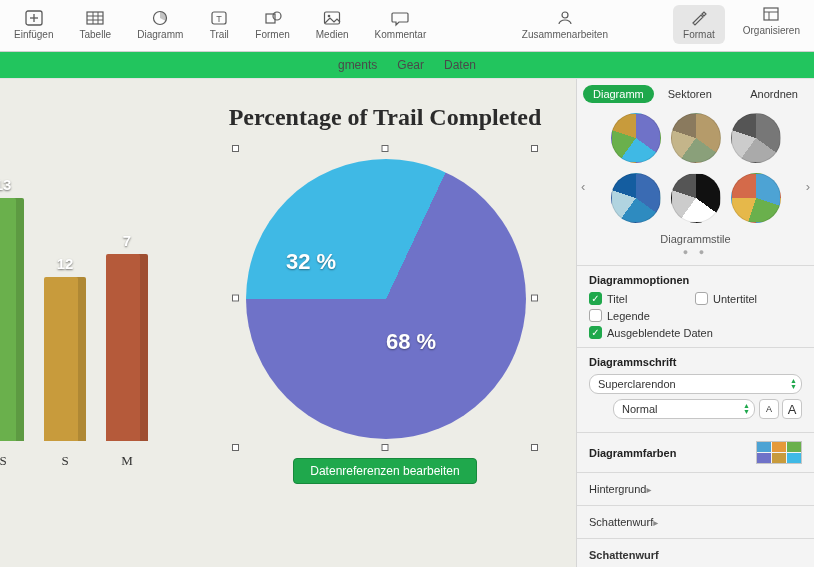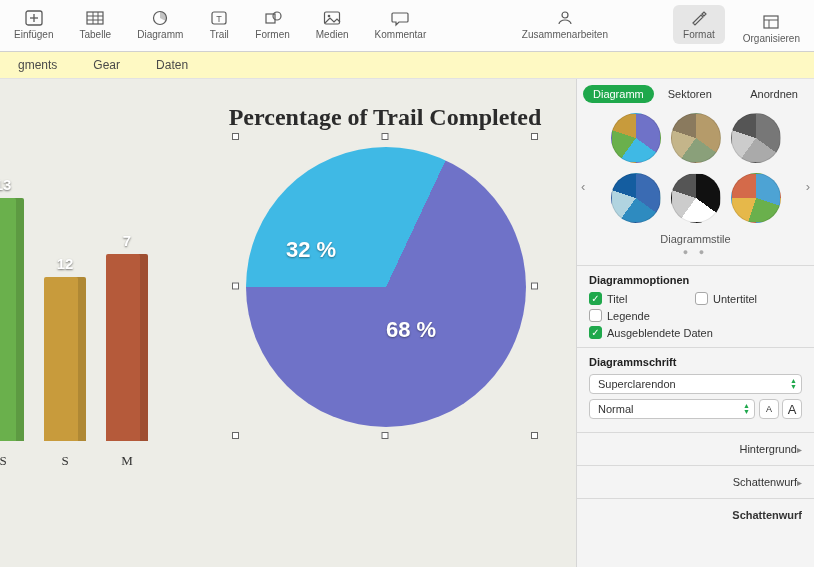--- a/index.html
+++ b/index.html
@@ -3,32 +3,32 @@
 <meta charset="utf-8">
 <style>
 * { box-sizing: border-box; margin: 0; padding: 0; font-family: -apple-system, "Helvetica Neue", Arial, sans-serif; }
 html, body { width: 814px; height: 567px; overflow: hidden; background: #fff; }
 .root { display: flex; flex-direction: column; height: 100%; background: #f4f4f4; }
 .toolbar { display: flex; align-items: center; gap: 26px; padding: 2px 14px 4px; background: #fcfcfc; border-bottom: 1px solid #d0d0d0; height: 52px; }
 .tool { display: flex; flex-direction: column; align-items: center; gap: 2px; color: #5a5a5a; font-size: 10px; cursor: pointer; }
 .tool .ico { width: 20px; height: 18px; display: flex; justify-content: center; align-items: center; color: #5a5a5a; }
 .tool .ico svg { width: 100%; height: 100%; }
 .toolbar-spacer { flex: 1; }
-.toolbar .right { display: flex; align-items: flex-end; gap: 18px; }
+.toolbar .right { display: flex; align-items: flex-start; gap: 18px; }
 .fmt-btn { background: #e6e6e6; border-radius: 6px; padding: 4px 10px; display: flex; flex-direction: column; align-items: center; gap: 2px; }
-.subtabs { display: flex; gap: 36px; padding: 6px 18px; background: #fef9c3; font-size: 12px; color: #4a4a4a; border-bottom: 1px solid #e2e2e2; }
+.subtabs { display: flex; gap: 20px; padding: 6px 18px; background: #22c55e; font-size: 12px; color: #4a4a4a; border-bottom: 1px solid #e2e2e2; justify-content: center; }
 
 .main { flex: 1; display: flex; overflow: hidden; }
 .canvas { flex: 1; background: #edede7; position: relative; }
 .barchart { position: absolute; left: -18px; top: 32px; width: 180px; height: 330px; display: flex; align-items: flex-end; gap: 20px; }
 .bar { width: 42px; position: relative; border-radius: 2px 2px 0 0; box-shadow: inset -8px 0 0 rgba(0,0,0,.12); }
 .bar .val { position: absolute; top: -22px; left: 50%; transform: translateX(-50%); color: #fff; font-weight: 700; font-size: 15px; text-shadow: 0 1px 2px rgba(0,0,0,.5); }
 .bar .cat { position: absolute; bottom: -28px; left: 50%; transform: translateX(-50%); color: #333; font-size: 13px; font-family: Georgia, serif; }
 .pie-wrap { position: absolute; left: 220px; top: 24px; width: 330px; text-align: center; }
-.pie-title { font-family: Georgia, "Times New Roman", serif; font-weight: 700; font-size: 24px; color: #2b2b2b; line-height: 1.2; margin-bottom: 4px; }
+.pie-title { font-family: Georgia, "Times New Roman", serif; font-weight: 700; font-size: 24px; color: #2b2b2b; line-height: 1.2; margin-bottom: 16px; }
 .pie-sel { position: relative; width: 300px; height: 300px; margin: 0 auto; border: 1px solid rgba(40,120,220,.0); }
 .pie-sel .handle { position: absolute; width: 7px; height: 7px; background: #fff; border: 1px solid #666; }
 .pie-sel .h-nw { left: -4px; top: -4px; } .pie-sel .h-n { left: 50%; top: -4px; transform: translateX(-50%);} .pie-sel .h-ne { right: -4px; top: -4px; }
 .pie-sel .h-w { left: -4px; top: 50%; transform: translateY(-50%);} .pie-sel .h-e { right: -4px; top: 50%; transform: translateY(-50%);}
 .pie-sel .h-sw { left: -4px; bottom: -4px; } .pie-sel .h-s { left: 50%; bottom: -4px; transform: translateX(-50%);} .pie-sel .h-se { right: -4px; bottom: -4px; }
 .pie { width: 280px; height: 280px; border-radius: 50%; position: absolute; left: 10px; top: 10px; }
 .pie-label { position: absolute; color: #fff; font-weight: 700; font-size: 22px; text-shadow: 0 1px 2px rgba(0,0,0,.4); }
 .data-btn { display: inline-block; margin-top: 10px; padding: 5px 16px; background: #1fa84c; color: #fff; font-size: 12px; border-radius: 4px; border: 1px solid #17893c; cursor: pointer; }
 
 .inspector { width: 238px; background: #f4f4f4; border-left: 1px solid #d6d6d6; font-size: 11px; color: #333; display: flex; flex-direction: column; overflow: hidden; }
@@ -41,29 +41,29 @@
 .nav-arrow { position: absolute; top: 50%; transform: translateY(-50%); color: #888; font-size: 13px; cursor: pointer; }
 .nav-arrow.left { left: 4px; } .nav-arrow.right { right: 4px; }
 .style-label { text-align: center; font-size: 11px; color: #555; }
 .dots { text-align: center; font-size: 9px; color: #aaa; letter-spacing: 4px; margin: 2px 0 6px; }
 .section { border-top: 1px solid #d9d9d9; padding: 8px 12px; }
 .sec-title { font-weight: 600; font-size: 11px; margin-bottom: 6px; color: #222; }
 .check-row { display: flex; flex-wrap: wrap; gap: 4px 10px; }
 .chk { display: flex; align-items: center; gap: 5px; font-size: 11px; min-width: 96px; }
 .chk .box { width: 13px; height: 13px; border-radius: 3px; border: 1px solid #a8a8a8; background: #fff; display: flex; justify-content: center; align-items: center; font-size: 10px; color: #fff; }
 .chk .box.on { background: #1fa84c; border-color: #1fa84c; }
-.dd { display: flex; align-items: center; background: #fff; border: 1px solid #c6c6c6; border-radius: 4px; height: 20px; padding: 0 4px 0 8px; font-size: 11px; margin-bottom: 5px; }
+.dd { display: flex; align-items: center; background: #fff; border: 1px solid #c6c6c6; border-radius: 9px; height: 20px; padding: 0 4px 0 8px; font-size: 11px; margin-bottom: 5px; }
 .dd .stepper { margin-left: auto; display: flex; flex-direction: column; font-size: 7px; line-height: 6px; color: #1fa84c; }
 .font-row { display: flex; gap: 4px; }
-.font-row .dd { flex: 1; }
+.font-row .dd { flex: 1; margin-left: 24px; }
 .size-btns { display: flex; gap: 3px; }
 .size-btn { width: 20px; height: 20px; background: #fff; border: 1px solid #c6c6c6; border-radius: 4px; display: flex; align-items: center; justify-content: center; cursor: pointer; }
 .swatch-grid { display: grid; grid-template-columns: repeat(3, 14px); grid-template-rows: repeat(2, 10px); gap: 1px; border: 1px solid #c6c6c6; margin-left: auto; cursor: pointer; }
 .swatch-grid div { width: 14px; height: 10px; }
-.disc-row { display: flex; align-items: center; justify-content: flex-end; border-top: 1px solid #d9d9d9; padding: 10px 12px; font-size: 11px; cursor: pointer; }
+.disc-row { display: flex; align-items: center; justify-content: flex-start; border-top: 1px solid #d9d9d9; padding: 10px 12px; font-size: 11px; cursor: pointer; }
 .disc-row .chev { color: #888; font-size: 10px; }
 </style>
 </head>
 <body>
 
 <div class="root">
   <div class="toolbar">
     <div class="tool">
       <span class="ico">
           <svg viewBox="0 0 20 18">
@@ -195,20 +195,21 @@
           <div class="handle h-ne"></div>
           <div class="handle h-w"></div>
           <div class="handle h-e"></div>
           <div class="handle h-sw"></div>
           <div class="handle h-s"></div>
           <div class="handle h-se"></div>
           <div class="pie" id="pie" style="background: conic-gradient(from 270deg, rgb(63, 185, 229) 0deg, rgb(63, 185, 229) 32%, rgb(111, 114, 200) 32%, rgb(111, 114, 200) 100%);"></div>
           <div class="pie-label" id="pl0" style="left:50px;top:100px">32 %</div>
           <div class="pie-label" id="pl1" style="left:150px;top:180px">68 %</div>
         </div>
+        <div class="data-btn">Datenreferenzen bearbeiten</div>
       </div>
     </div>
 
     <div class="inspector">
       <div class="insp-tabs">
         <span class="pill active">Diagramm</span>
         <span class="pill">Sektoren</span>
         <span class="pill" style="margin-left:auto">Anordnen</span>
       </div>
 
@@ -262,20 +263,31 @@
             <span>Normal</span>
             <span class="stepper">▲<br>▼</span>
           </div>
           <div class="size-btns">
             <div class="size-btn" style="font-size:9px">A</div>
             <div class="size-btn" style="font-size:13px">A</div>
           </div>
         </div>
       </div>
 
+      <div class="section" style="display:flex;align-items:center">
+        <div class="sec-title" style="margin:0">Diagrammfarben</div>
+        <div class="swatch-grid">
+          <div style="background:#4da3d4"></div>
+            <div style="background:#e59a3a"></div>
+            <div style="background:#6ab04c"></div>
+          <div style="background:#6f72c8"></div>
+            <div style="background:#c89b3c"></div>
+            <div style="background:#3fb9e5"></div>
+        </div>
+      </div>
 
       <div class="disc-row">
         <span>Hintergrund</span>
           <span class="chev">▸</span>
       </div>
       <div class="disc-row">
         <span>Schattenwurf</span>
           <span class="chev">▸</span>
       </div>
       <div class="disc-row" style="font-weight:600">

